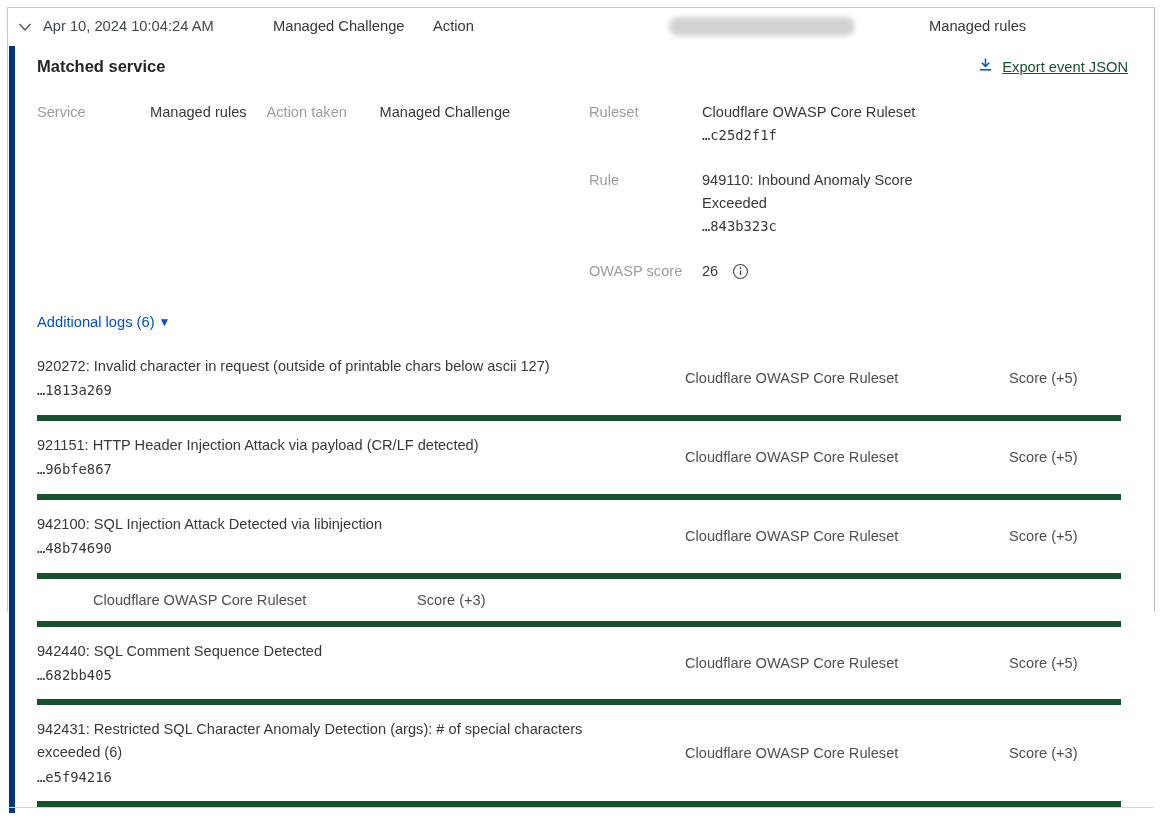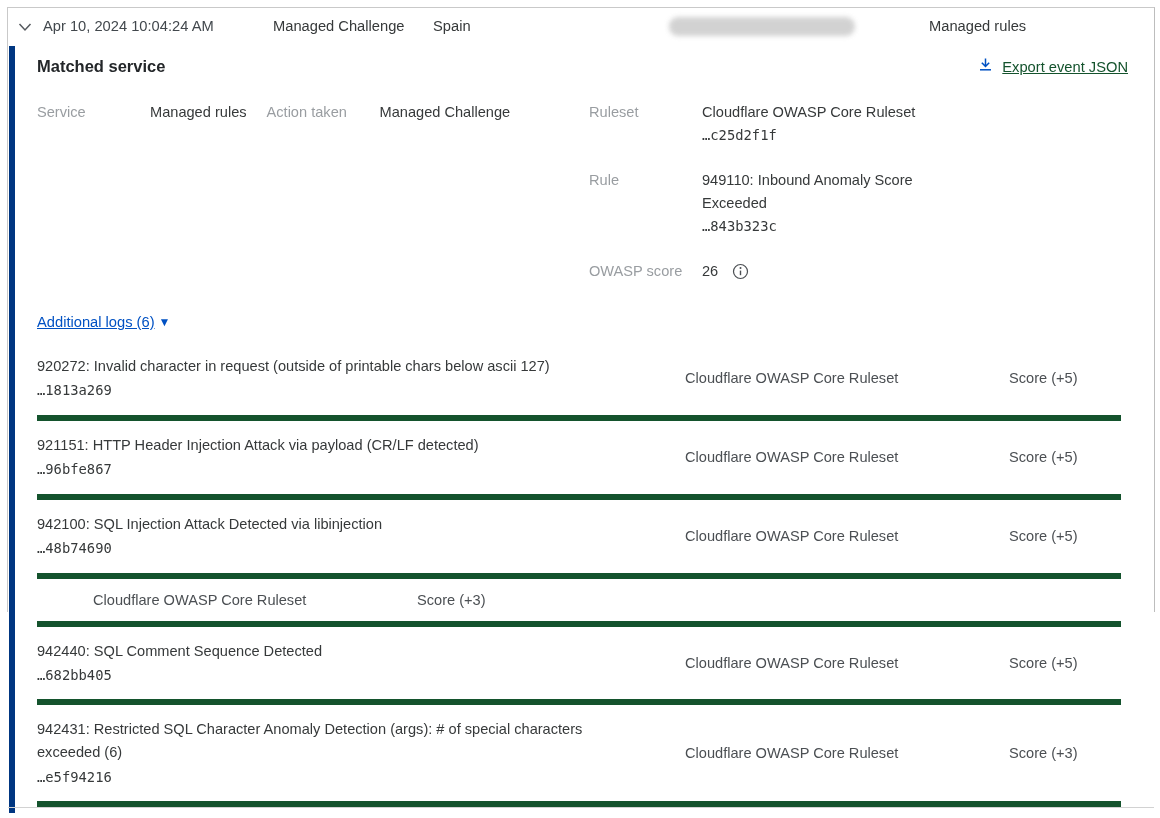--- a/index.html
+++ b/index.html
@@ -38,21 +38,21 @@
   .field { display:flex; font-size:14.6px; line-height:1.6; }
   .flabel { width:113px; color:#999da1; flex-shrink:0; }
   .fvalue { color:#36393a; }
   .fvalue.narrow { width:245px; }
   .hash { font-family:"DejaVu Sans Mono","Liberation Mono",monospace; font-size:13.8px; color:#36393a; }
   .owasp-val { display:flex; align-items:center; gap:14px; }
   .info-icon { width:17px; height:17px; display:inline-block; cursor:pointer; }
 
   
   .logs-link-row { margin-top:31px; display:flex; align-items:center; cursor:pointer; }
-  .logs-link { font-size:14.7px; color:#0051c3; text-decoration:underline; }
+  .logs-link { font-size:14.7px; color:#0051c3; }
   .logs-caret { color:#0051c3; font-size:12px; margin-left:4px; }
 
   .log-rows { margin-top:12px; }
   .log-row { display:flex; padding:13px 0 13px 0; border-bottom:6px solid #14532d;
              margin-right:33px; }
   .log-desc { width:592px; font-size:14.6px; line-height:1.58; color:#36393a; }
   .log-desc .hash { display:block; margin-top:2px; }
   .log-ruleset { width:232px; margin-left:56px; display:flex; align-items:center;
                  font-size:14.6px; color:#4b4f53; }
   .log-score { margin-left:92px; display:flex; align-items:center; font-size:14.6px; color:#4b4f53; }
@@ -65,21 +65,21 @@
 <div class="event-table">
 
   <div class="summary-row">
     <span class="chevron">
       <svg width="16" height="14" viewBox="0 0 16 14">
           <polyline points="2.5,4 8,10 13.5,4" fill="none" stroke="#55595e" stroke-width="1.5"></polyline>
         </svg>
     </span>
     <span class="sum-timestamp">Apr 10, 2024 10:04:24 AM</span>
     <span class="sum-action">Managed Challenge</span>
-    <span class="sum-country">Spain</span>
+    <span class="sum-country">Action</span>
     <span class="sum-redacted"></span>
     <span class="sum-service">Managed rules</span>
   </div>
 
   <div class="detail">
     <div class="accent-bar"></div>
     <div class="detail-inner">
 
       <div class="title-row">
         <div class="panel-title">Matched service</div>

